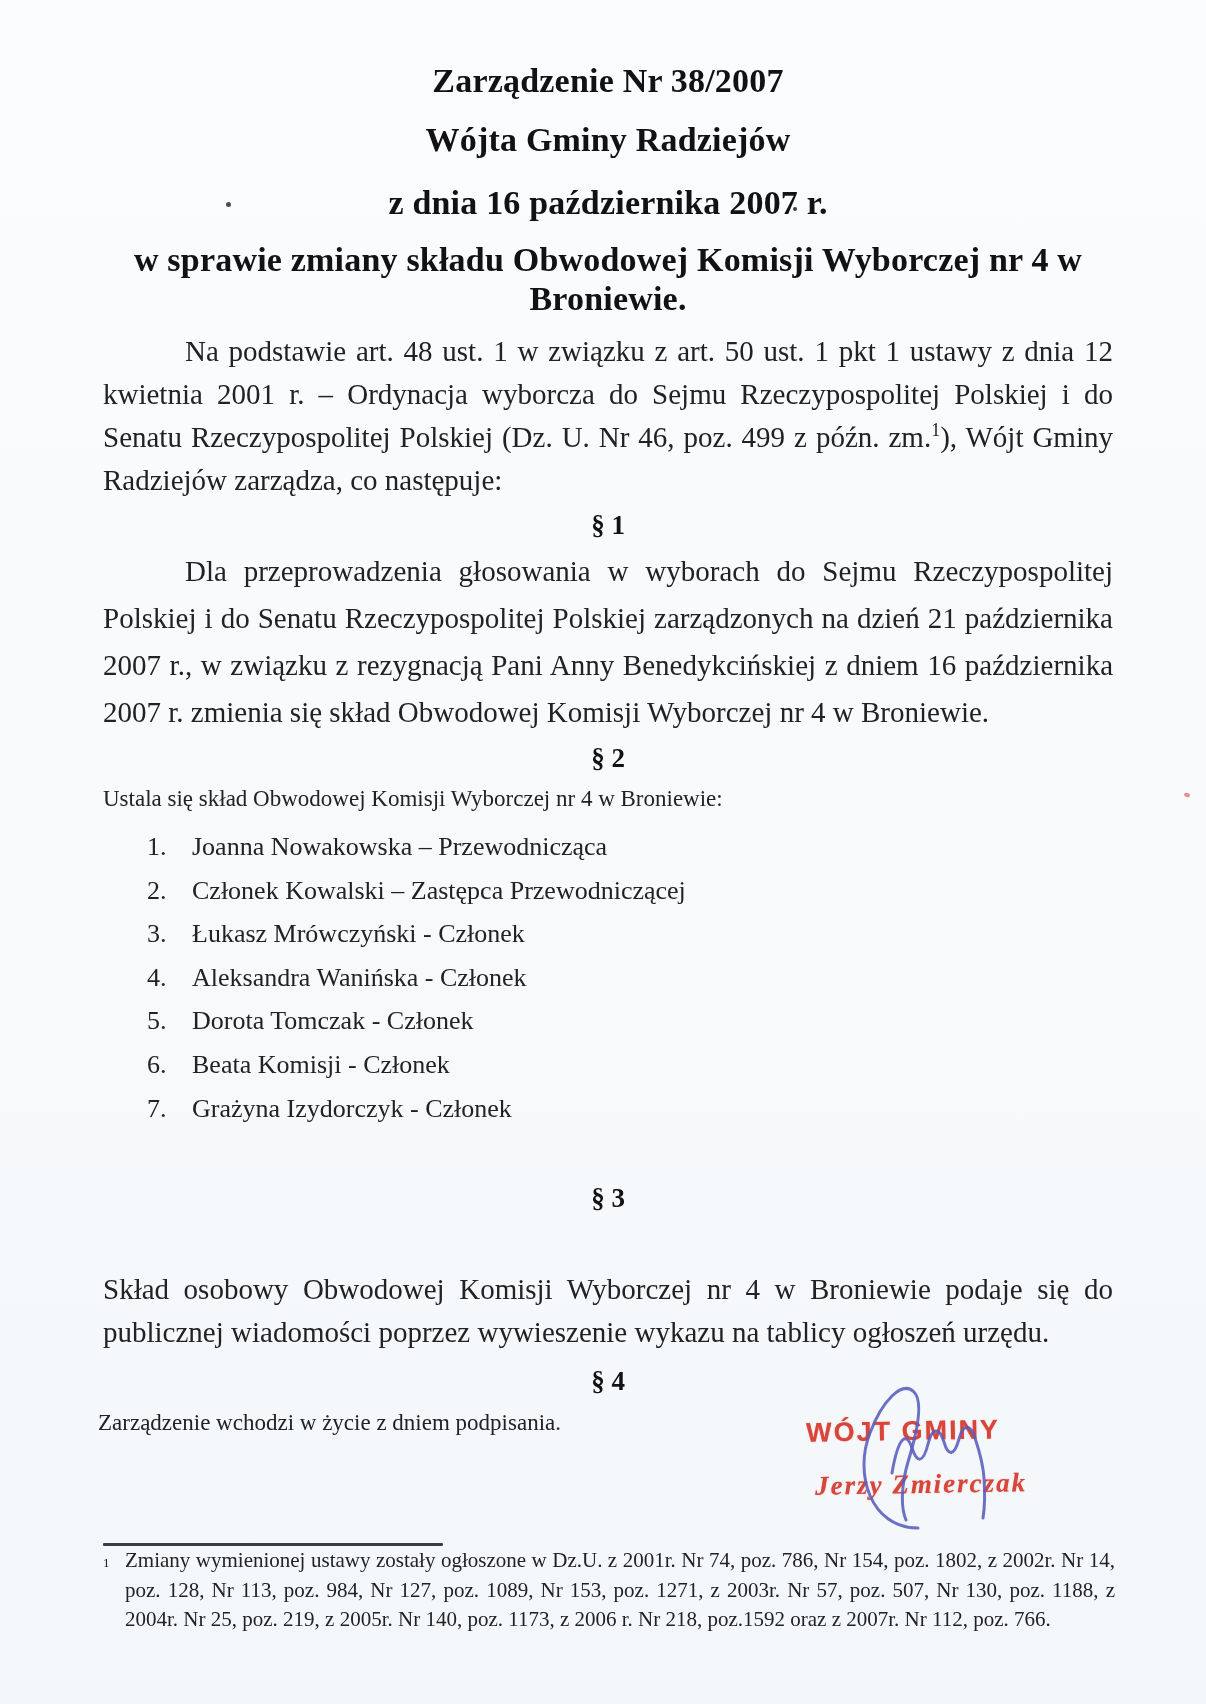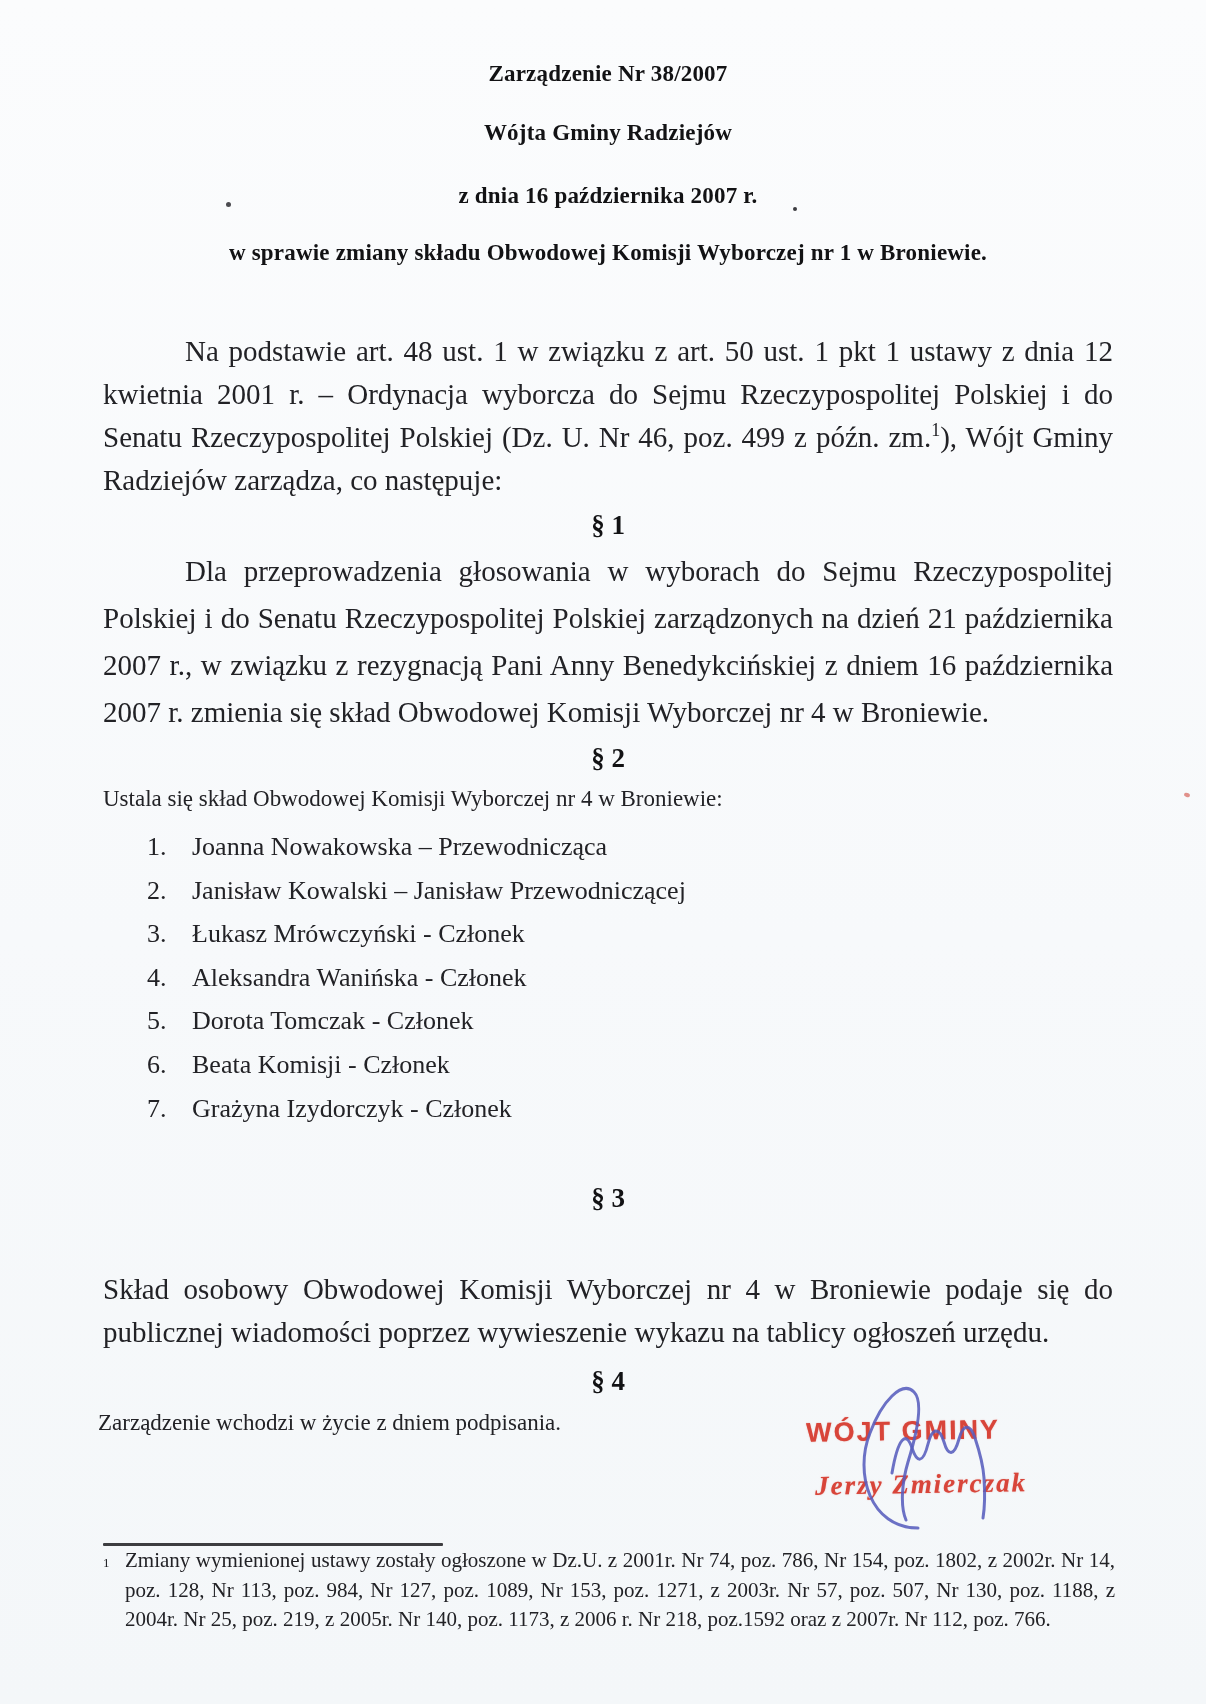--- a/index.html
+++ b/index.html
@@ -5,21 +5,21 @@
   html,body{margin:0;padding:0;}
   body{
     width:1206px;height:1704px;position:relative;overflow:hidden;
     background:linear-gradient(180deg,#fbfcfd 0%,#f7f9fb 55%,#f4f7f9 100%);
     font-family:"Liberation Serif","DejaVu Serif",serif;
     color:#1d1d1f;
   }
   .abs{position:absolute;}
   .col{left:103px;width:1010px;}
   .center{text-align:center;}
-  .title{font-weight:bold;font-size:23px;line-height:1.15;color:#121214;letter-spacing:.2px;}
+  .title{font-weight:bold;font-size:34px;line-height:1.15;color:#121214;letter-spacing:.2px;}
   .secmark{font-weight:bold;font-size:27px;line-height:1.15;color:#121214;}
   .bodytext{font-size:29px;color:#222226;text-align:justify;margin:0;}
   .indent{text-indent:82px;}
   .preamble{line-height:43px;top:330px;}
   .s1body{line-height:47px;top:548px;}
   .s3body{line-height:43px;top:1268px;}
   .oneline{font-size:23px;line-height:1.15;color:#222226;}
   ol.members{list-style:none;margin:2px;padding:0;left:145px;top:823px;width:900px;}
   ol.members li{line-height:43.6px;font-size:26px;color:#222226;}
   ol.members .num{display:inline-block;width:45px;}
@@ -39,33 +39,33 @@
   .fn-marker{position:absolute;left:0;top:2px;font-size:13px;color:#222226;}
   .speck{position:absolute;border-radius:50%;}
   svg.sig{overflow:visible;}
 </style>
 </head>
 <body>
 
 <div class="abs col center title" style="top:61px">Zarządzenie Nr 38/2007</div>
 <div class="abs col center title" style="top:120px">Wójta Gminy Radziejów</div>
 <div class="abs col center title" style="top:183px">z dnia 16 października 2007 r.</div>
-<div class="abs col center title" style="top:240px">w sprawie zmiany składu Obwodowej Komisji Wyborczej nr 1 w Broniewie.</div>
+<div class="abs col center title" style="top:240px">w sprawie zmiany składu Obwodowej Komisji Wyborczej nr 4 w Broniewie.</div>
 
 <p class="abs col bodytext indent preamble"><span>Na podstawie art. 48 ust. 1 w związku z art. 50 ust. 1 pkt 1 ustawy z dnia 12 kwietnia 2001 r. – Ordynacja wyborcza do Sejmu Rzeczypospolitej Polskiej i do Senatu Rzeczypospolitej Polskiej (Dz. U. Nr 46, poz. 499 z późn. zm.</span><sup class="ref">1</sup><span>), Wójt Gminy Radziejów zarządza, co następuje:</span></p>
 
 <div class="abs col center secmark" style="top:510px">§ 1</div>
 <p class="abs col bodytext indent s1body">Dla przeprowadzenia głosowania w wyborach do Sejmu Rzeczypospolitej Polskiej i do Senatu Rzeczypospolitej Polskiej zarządzonych na dzień 21 października 2007 r., w związku z rezygnacją Pani Anny Benedykcińskiej z dniem 16 października 2007 r. zmienia się skład Obwodowej Komisji Wyborczej nr 4 w Broniewie.</p>
 
 <div class="abs col center secmark" style="top:743px">§ 2</div>
 <div class="abs col oneline" style="top:786px">Ustala się skład Obwodowej Komisji Wyborczej nr 4 w Broniewie:</div>
 
 <ol class="abs members">
   <li><span class="num">1.</span><span>Joanna Nowakowska – Przewodnicząca</span></li>
-  <li><span class="num">2.</span><span>Janisław Kowalski – Janisław Przewodniczącej</span></li>
+  <li><span class="num">2.</span><span>Członek Kowalski – Zastępca Przewodniczącej</span></li>
   <li><span class="num">3.</span><span>Łukasz Mrówczyński - Członek</span></li>
   <li><span class="num">4.</span><span>Aleksandra Wanińska - Członek</span></li>
   <li><span class="num">5.</span><span>Dorota Tomczak - Członek</span></li>
   <li><span class="num">6.</span><span>Beata Komisji - Członek</span></li>
   <li><span class="num">7.</span><span>Grażyna Izydorczyk - Członek</span></li>
 </ol>
 
 <div class="abs col center secmark" style="top:1183px">§ 3</div>
 <p class="abs col bodytext s3body">Skład osobowy Obwodowej Komisji Wyborczej nr 4 w Broniewie podaje się do publicznej wiadomości poprzez wywieszenie wykazu na tablicy ogłoszeń urzędu.</p>
 

